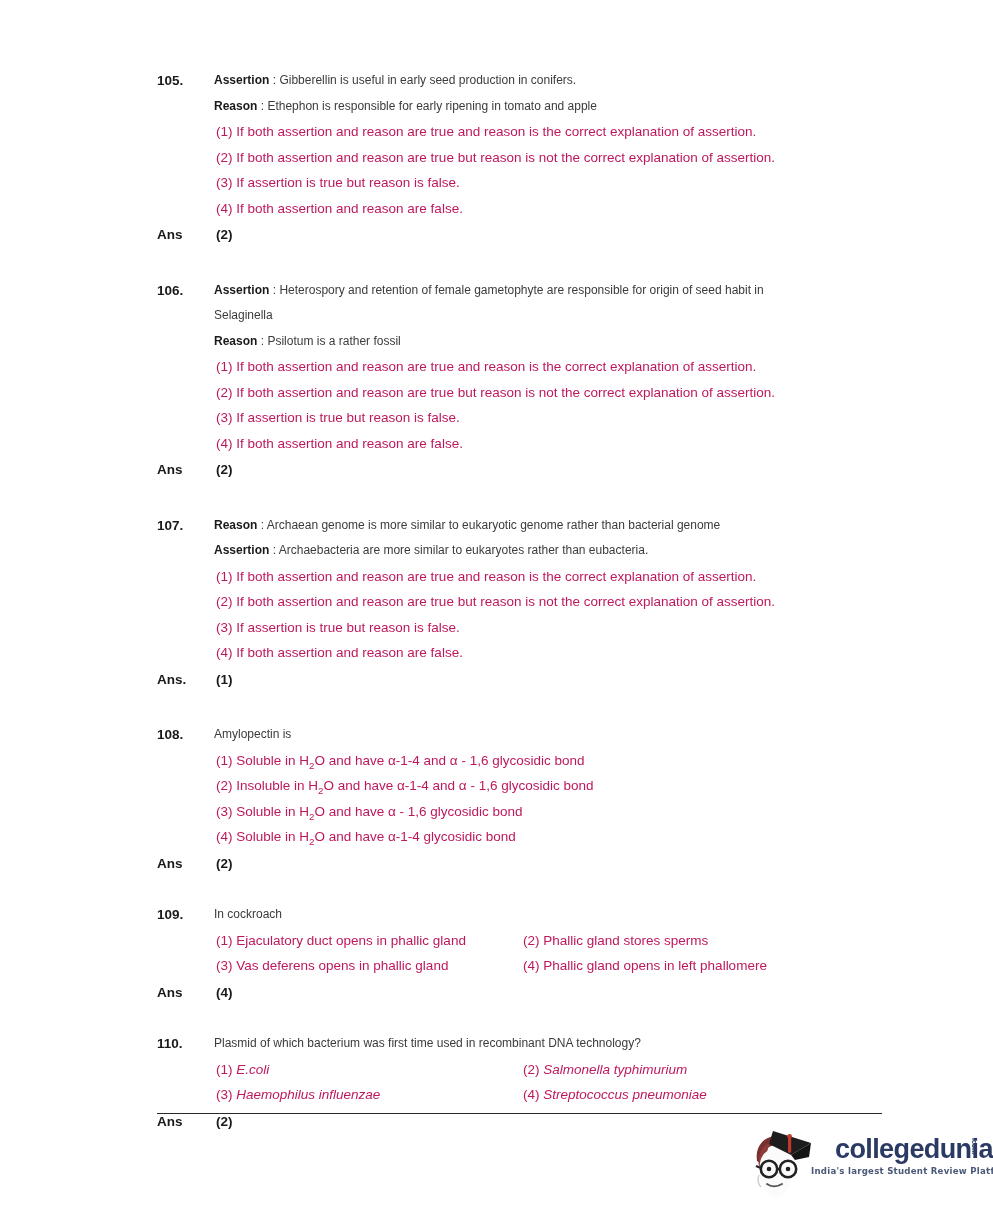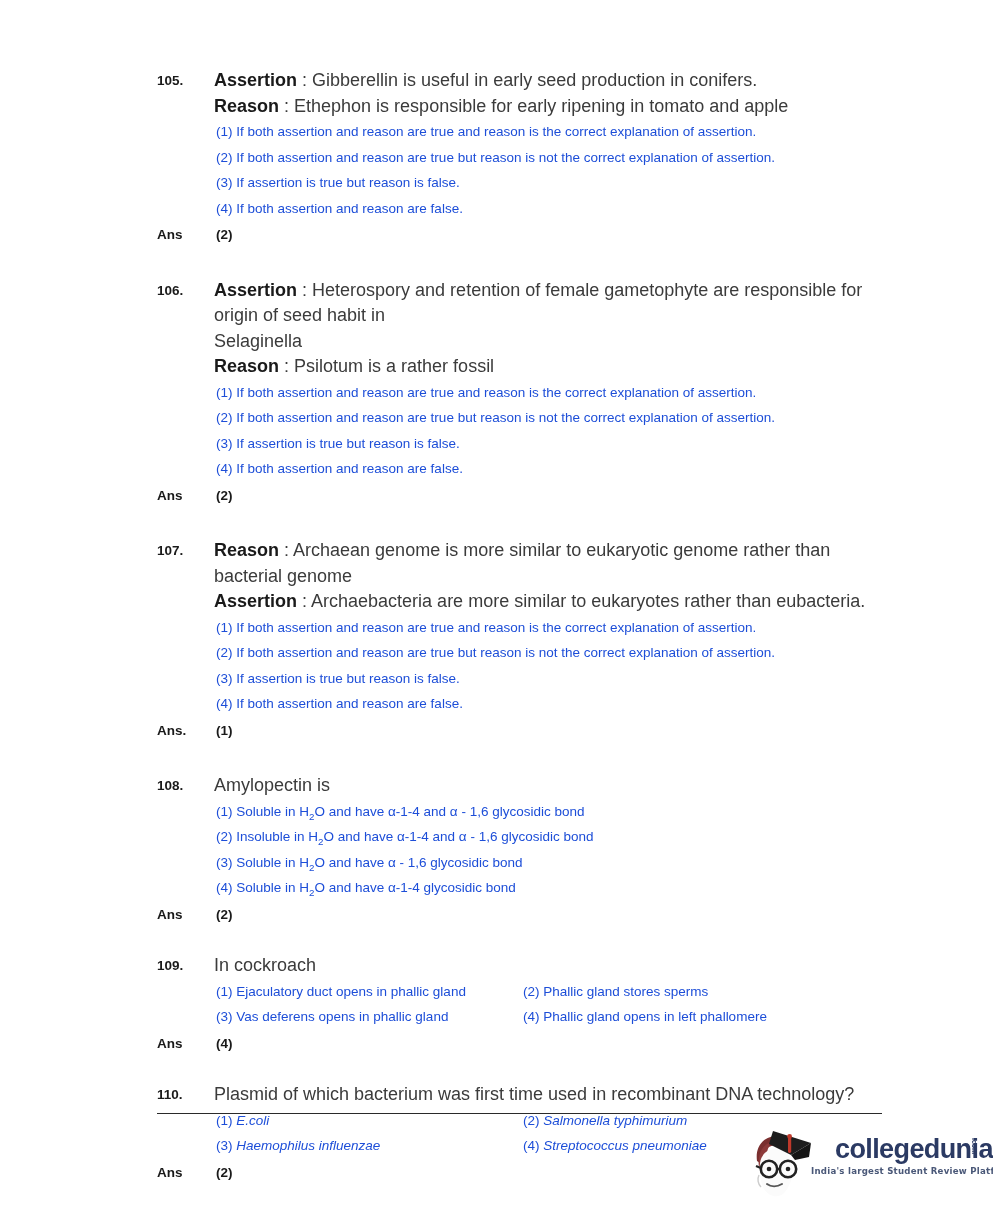--- a/index.html
+++ b/index.html
@@ -48,39 +48,39 @@
     font-weight: bold;
     color: #1a1a1a;
     font-size: 13.5px;
   }
   .q-body {
     flex: 1 1 auto;
     font-size: 13.5px;
   }
   .stem {
     color: #3b3b3b;
-    font-size: 18px;
+    font-size: 12px;
     line-height: 25.5px;
   }
   .lead {
     font-weight: bold;
     color: #1a1a1a;
   }
   .ital {
   }
 
   
   .opt-list {
     margin: 0;
     padding: 0;
   }
   .opt {
     font-size: 13.5px;
     line-height: 25.5px;
-    color: #1d4ed8;
+    color: #be185d;
     padding-left: 2px;
   }
 
   
   .opt-grid {
     display: grid;
     grid-template-columns: 307px 1fr;
     column-gap: 0px;
   }
   .opt-grid .opt {

